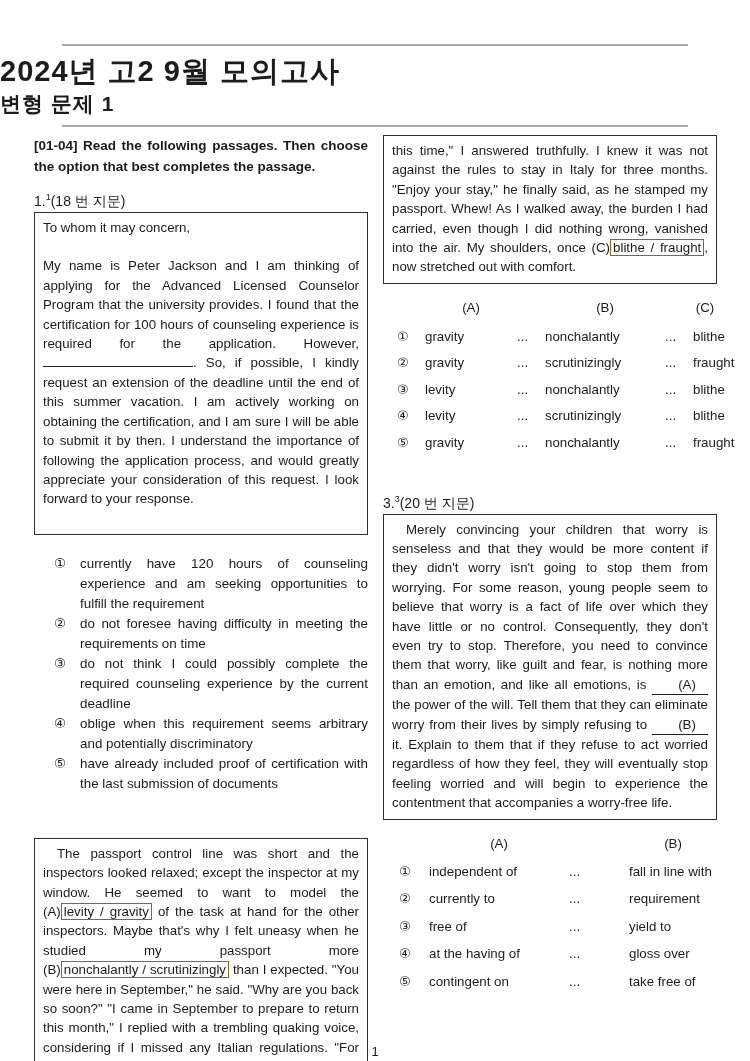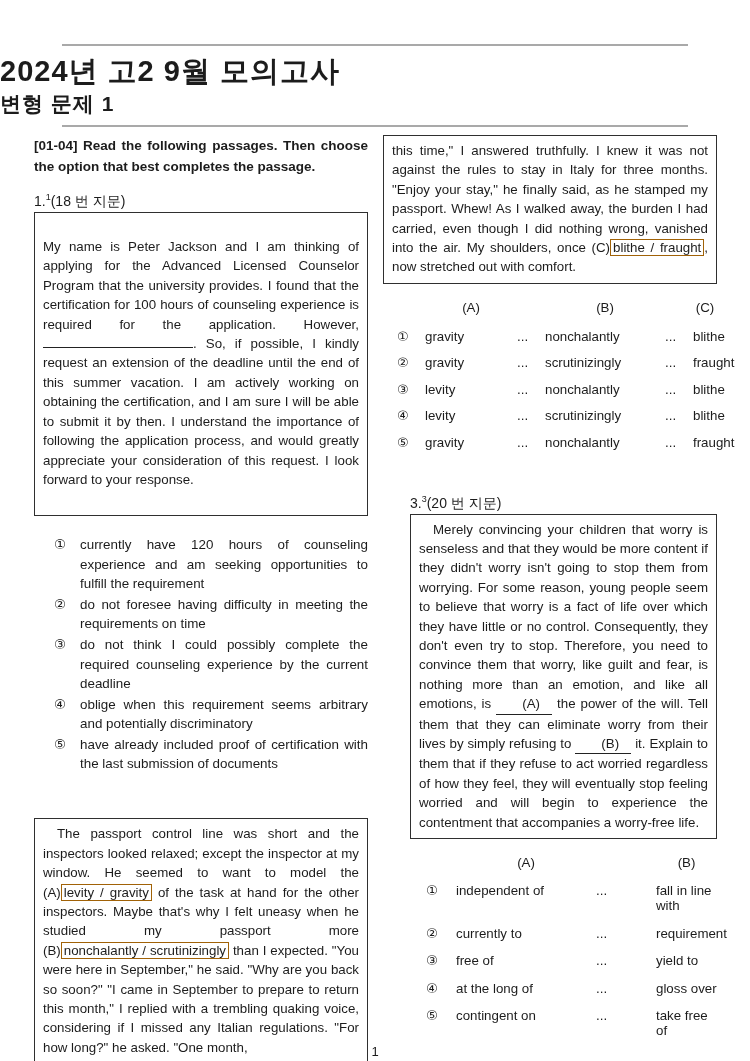--- a/index.html
+++ b/index.html
@@ -94,21 +94,21 @@
   .ab-table { padding-left: 16px; margin-top: 16px; font-size: 13.3px; }
   .ab-grid {
     display: grid;
     grid-template-columns: 30px 140px 60px auto;
     align-items: baseline;
   }
   .ab-grid.header { margin-bottom: 13px; }
   .ab-grid .hcell { text-align: center; }
   .ab-row { margin-bottom: 12.5px; }
 
-  .q3-block { margin-top: 42px; margin-left: 27px; }
+  .q3-block { margin-top: 42px; }
 
   
   .page-number {
     position: absolute; left: 0; right: 0; top: 1000px;
     text-align: center; font-size: 13px;
   }
 </style>
 </head>
 <body>
 
@@ -125,20 +125,21 @@
 
     <div class="col">
 
       <p class="instructions">[01-04] Read the following passages. Then choose the option that best completes the passage.</p>
 
       <div class="q-label">
         <span>1.</span><sup>1</sup><span>(18 번 지문)</span>
       </div>
 
       <div class="passage-box">
+        <p>To whom it may concern,</p>
         <div class="blankline"></div>
         <p class="justify"><span>My name is Peter Jackson and I am thinking of applying for the Advanced Licensed Counselor Program that the university provides. I found that the certification for 100 hours of counseling experience is required for the application. However, </span><span class="u-blank"></span><span>. So, if possible, I kindly request an extension of the deadline until the end of this summer vacation. I am actively working on obtaining the certification, and I am sure I will be able to submit it by then. I understand the importance of following the application process, and would greatly appreciate your consideration of this request. I look forward to your response.</span></p>
         <div class="blankline"></div>
       </div>
 
       <div class="choices">
         <div class="choice">
           <span class="cnum">①</span>
           <span class="ctext">currently have 120 hours of counseling experience and am seeking opportunities to fulfill the requirement</span>
         </div>
@@ -253,21 +254,21 @@
             <span>requirement</span>
           </div>
           <div class="ab-grid ab-row">
             <span class="num">③</span>
             <span>free of</span>
             <span>...</span>
             <span>yield to</span>
           </div>
           <div class="ab-grid ab-row">
             <span class="num">④</span>
-            <span>at the long of</span>
+            <span>at the having of</span>
             <span>...</span>
             <span>gloss over</span>
           </div>
           <div class="ab-grid ab-row">
             <span class="num">⑤</span>
             <span>contingent on</span>
             <span>...</span>
             <span>take free of</span>
           </div>
         </div>

